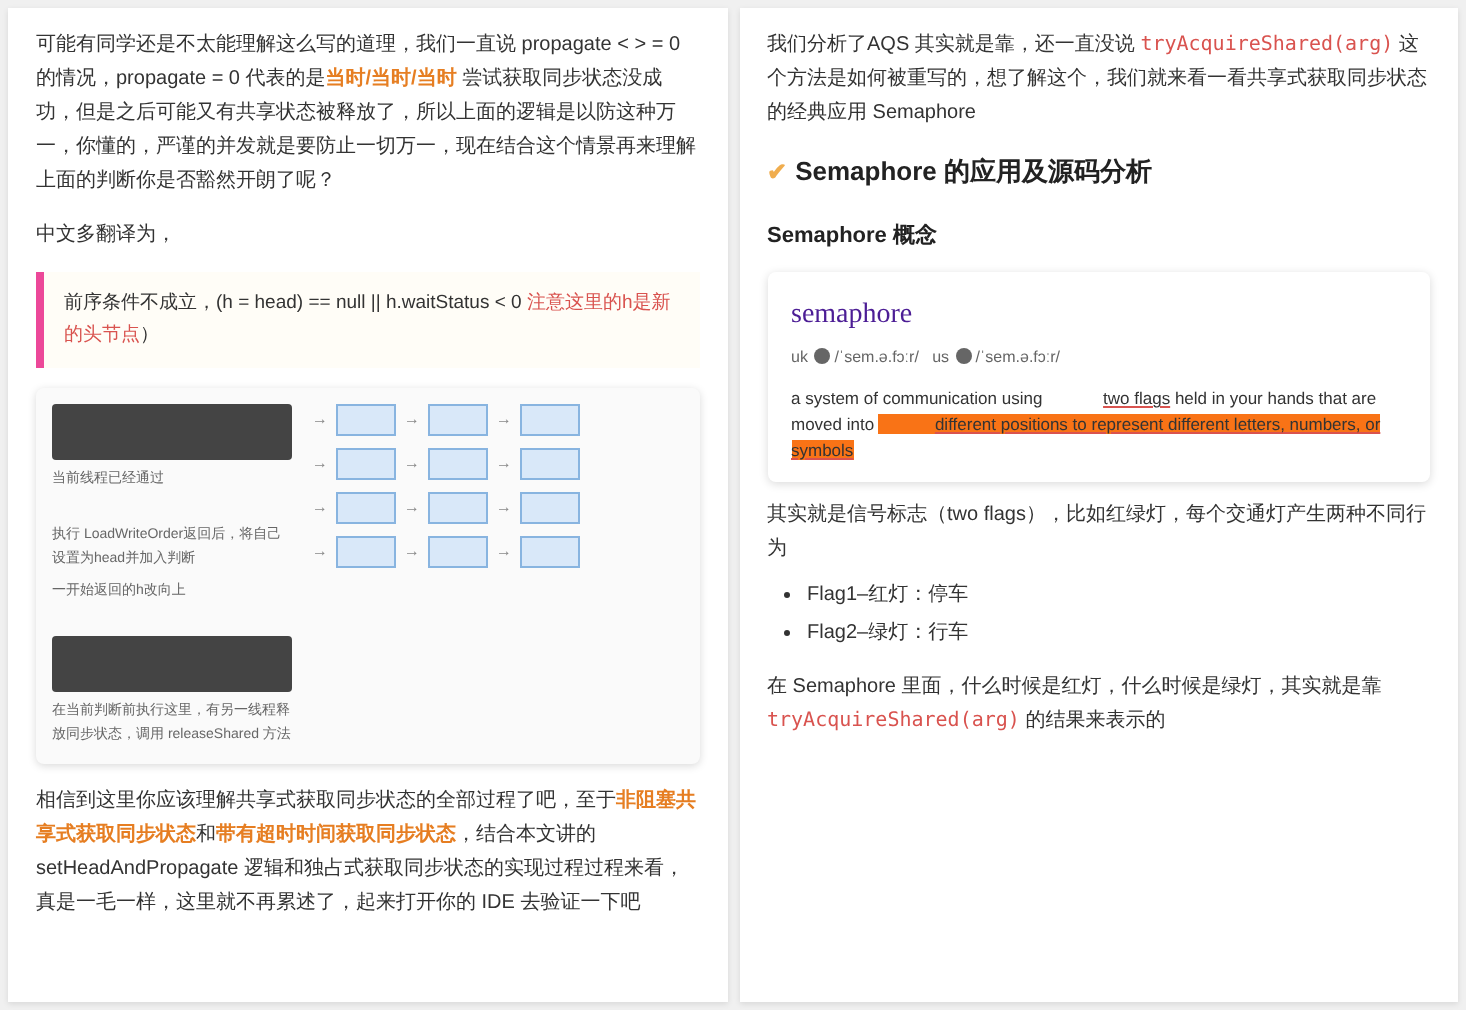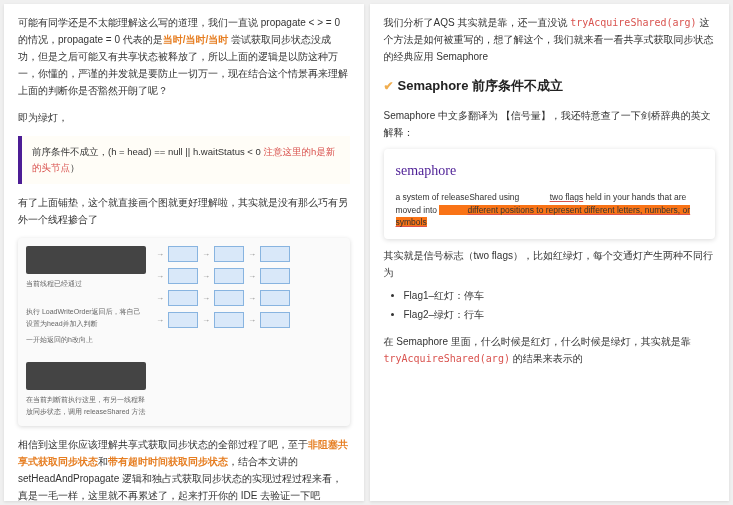--- a/index.html
+++ b/index.html
@@ -21,21 +21,21 @@
     flex: 1;
     padding: 10px 14px;
     overflow: hidden;
     box-shadow: 0 1px 3px rgba(0,0,0,0.1);
   }
   .para { margin-bottom: 10px; color: #333; }
   .highlight { color: #e67e22; font-weight: bold; }
   .highlight-red { color: #d9534f; }
   .codeish { font-family: Consolas, Monaco, monospace; }
   .note-block {
-    border-left: 4px solid #4c1d95;
+    border-left: 4px solid #ec4899;
     background: #fffdf7;
     padding: 8px 10px;
     margin: 10px 0;
     font-size: 9.5px;
   }
   .img-placeholder {
     background: #fafafa;
     border-radius: 4px;
     box-shadow: 0 1px 4px rgba(0,0,0,0.15);
     padding: 8px;
@@ -72,27 +72,26 @@
   .small-gap { margin-bottom: 6px; }
 </style>
 </head>
 <body>
 
 <div class="page">
   <p class="para">
     <span>可能有同学还是不太能理解这么写的道理，我们一直说 propagate &lt; &gt; = 0 的情况，propagate = 0 代表的是</span><span class="highlight">当时/当时/当时</span><span> 尝试获取同步状态没成功，但是之后可能又有共享状态被释放了，所以上面的逻辑是以防这种万一，你懂的，严谨的并发就是要防止一切万一，现在结合这个情景再来理解上面的判断你是否豁然开朗了呢？</span>
   </p>
 
-  <p class="para">即为绿灯，</p>
+  <p class="para">中文多翻译为，</p>
 
   <div class="note-block">
     <span>前序条件不成立，(h = head) == null || h.waitStatus &lt; 0 </span><span class="highlight-red">注意这里的h是新的头节点</span><span>）</span>
   </div>
 
-  <p class="para">有了上面铺垫，这个就直接画个图就更好理解啦，其实就是没有那么巧有另外一个线程掺合了</p>
 
   <div class="img-placeholder">
     <div class="img-left">
       <div class="code-strip"></div>
       <div class="caption">当前线程已经通过</div>
       <div style="height:8px"></div>
       <div class="caption">执行 LoadWriteOrder返回后，将自己设置为head并加入判断</div>
       <div class="caption">一开始返回的h改向上</div>
       <div style="height:8px"></div>
       <div class="code-strip"></div>
@@ -137,29 +136,35 @@
   <p class="para">
     <span>相信到这里你应该理解共享式获取同步状态的全部过程了吧，至于</span><span class="highlight">非阻塞共享式获取同步状态</span><span>和</span><span class="highlight">带有超时时间获取同步状态</span><span>，结合本文讲的 setHeadAndPropagate 逻辑和独占式获取同步状态的实现过程过程来看，真是一毛一样，这里就不再累述了，起来打开你的 IDE 去验证一下吧</span>
   </p>
 </div>
 
 <div class="page">
   <p class="para">
     <span>我们分析了AQS 其实就是靠，还一直没说 </span><span class="highlight-red codeish">tryAcquireShared(arg)</span><span> 这个方法是如何被重写的，想了解这个，我们就来看一看共享式获取同步状态的经典应用 Semaphore</span>
   </p>
 
-  <h2 class="section-title"><span class="check">✔</span><span>Semaphore 前序条件不成立</span></h2>
+  <h2 class="section-title"><span class="check">✔</span><span>Semaphore 的应用及源码分析</span></h2>
 
+  <h3 class="sub-title">Semaphore 概念</h3>
 
-  <p class="para small-gap">Semaphore 中文多翻译为 【信号量】，我还特意查了一下剑桥辞典的英文解释：</p>
 
   <div class="dict-card">
     <div class="dict-word">semaphore</div>
+    <div class="dict-pron">
+      <span>uk</span><span class="sp"></span>
+      <span>/ˈsem.ə.fɔːr/</span>&nbsp;&nbsp;
+      <span>us</span><span class="sp"></span>
+      <span>/ˈsem.ə.fɔːr/</span>
+    </div>
     <div class="dict-def">
-      <span>a system of releaseShared using </span><span class="ul">two flags</span><span> held in your hands that are moved into </span><span class="ul hl">different positions to represent different letters, numbers, or symbols</span>
+      <span>a system of communication using </span><span class="ul">two flags</span><span> held in your hands that are moved into </span><span class="ul hl">different positions to represent different letters, numbers, or symbols</span>
     </div>
   </div>
 
   <p class="para small-gap">其实就是信号标志（two flags），比如红绿灯，每个交通灯产生两种不同行为</p>
   <ul class="bullets">
     <li>Flag1–红灯：停车</li>
     <li>Flag2–绿灯：行车</li>
   </ul>
 
   <p class="para small-gap">

